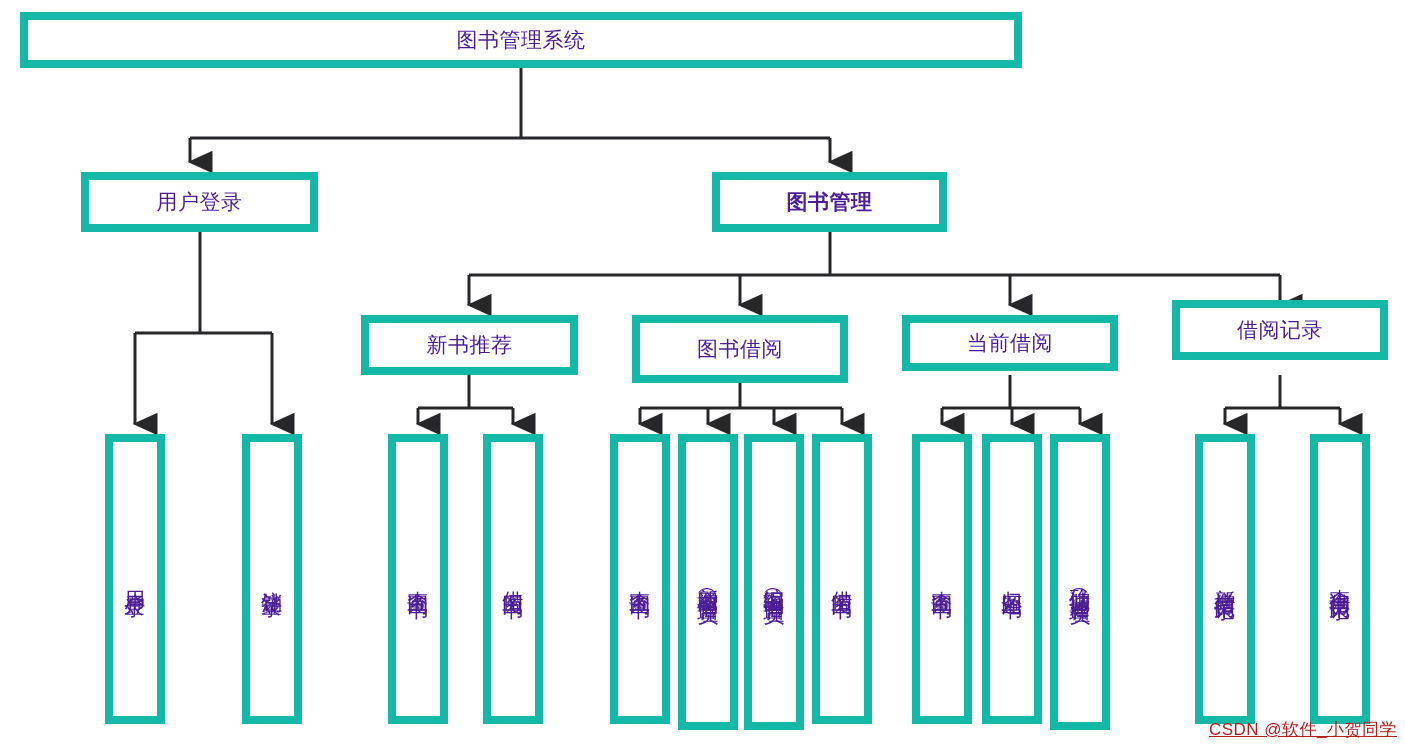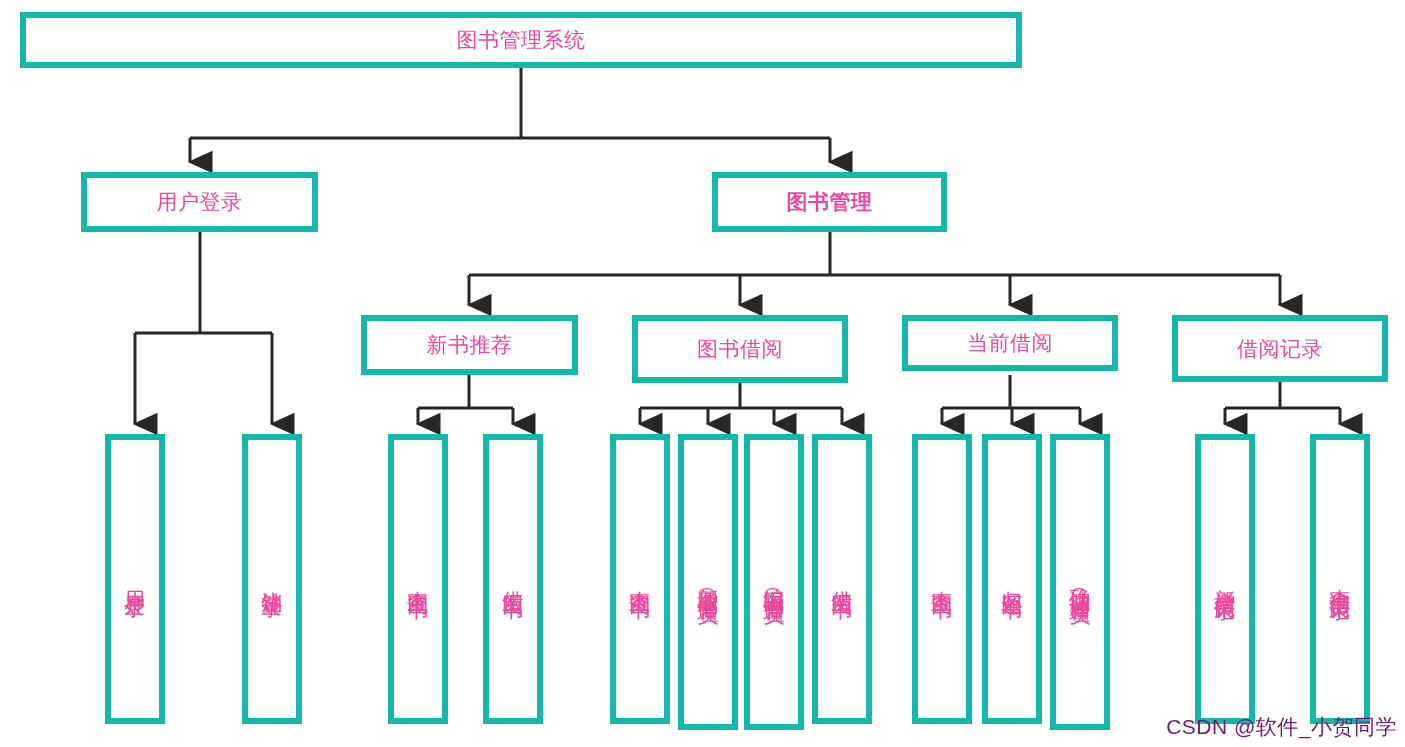--- a/index.html
+++ b/index.html
@@ -19,26 +19,26 @@
     background: #ffffff;
   }
   svg#edges {
     position: absolute;
     left: 0; top: 0;
     width: 1405px; height: 747px;
     pointer-events: none;
   }
   .node {
     position: absolute;
-    border: 6px solid #14b8a6;
+    border: 8px solid #14b8a6;
     background: #ffffff;
     display: flex;
     align-items: center;
     justify-content: center;
-    color: #ec4899;
+    color: #4c1d95;
     line-height: 1.12;
   }
   .node.horiz {
     font-size: 21px;
     letter-spacing: 0.5px;
     white-space: nowrap;
   }
   .node.leaf {
     writing-mode: vertical-rl;
     text-orientation: upright;
@@ -51,24 +51,25 @@
   .node.leaf .vtext {
     writing-mode: vertical-rl;
     text-orientation: upright;
     text-align: center;
     display: block;
   }
   #watermark {
     position: absolute;
     right: 8px;
     bottom: 6px;
-    font-size: 21px;
-    color: #701a75;
+    font-size: 17px;
+    color: #b91c1c;
     white-space: nowrap;
     letter-spacing: 0.5px;
+    text-decoration: underline;
   }
 </style>
 </head>
 <body>
 
 <div id="canvas">
 
   <svg id="edges" viewBox="0 0 1405 747">
     <defs>
       <marker id="arrow" viewBox="0 0 12 12" refX="6" refY="10" markerWidth="9" markerHeight="9" orient="auto-start-reverse">
@@ -132,21 +133,21 @@
 
   <div class="node horiz" id="node-l3-0" style="left: 361px; top: 315px; width: 217px; height: 60px; justify-content: center;">
     <span>新书推荐</span>
   </div>
   <div class="node horiz" id="node-l3-1" style="left: 632px; top: 315px; width: 216px; height: 68px;">
     <span>图书借阅</span>
   </div>
   <div class="node horiz" id="node-l3-2" style="left: 902px; top: 315px; width: 216px; height: 56px;">
     <span>当前借阅</span>
   </div>
-  <div class="node horiz" id="node-l3-3" style="left: 1172px; top: 315px; width: 216px; height: 67px;">
+  <div class="node horiz" id="node-l3-3" style="left: 1172px; top: 300px; width: 216px; height: 60px;">
     <span>借阅记录</span>
   </div>
 
   <div class="node leaf" id="node-leaf-0" style="left: 105px; top: 434px; width: 60px; height: 290px;">
     <span class="vtext">用户登录</span>
   </div>
   <div class="node leaf" id="node-leaf-1" style="left: 242px; top: 434px; width: 60px; height: 290px;">
     <span class="vtext">注销登录</span>
   </div>
   <div class="node leaf" id="node-leaf-2" style="left: 388px; top: 434px; width: 60px; height: 290px;">

